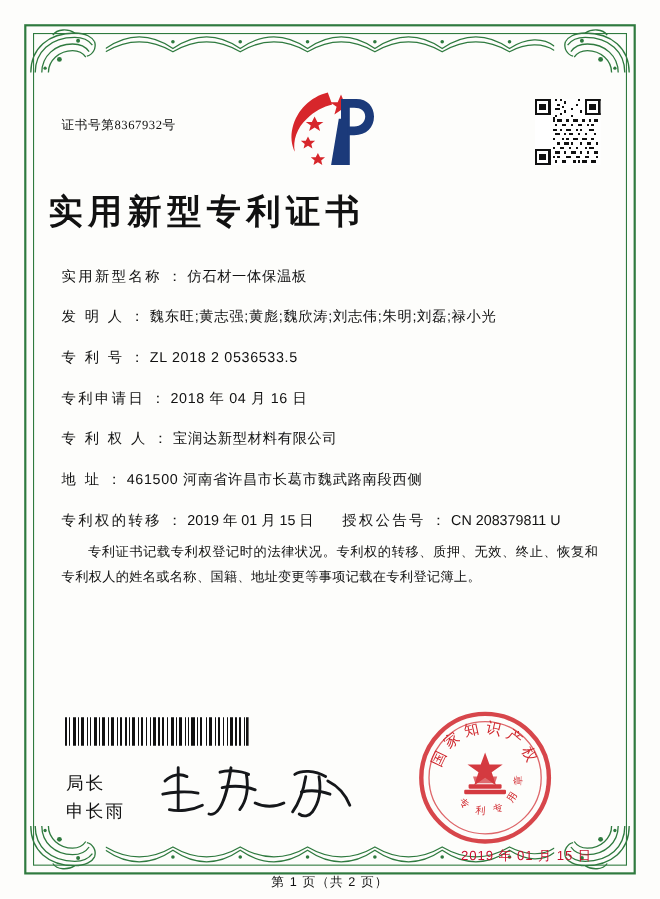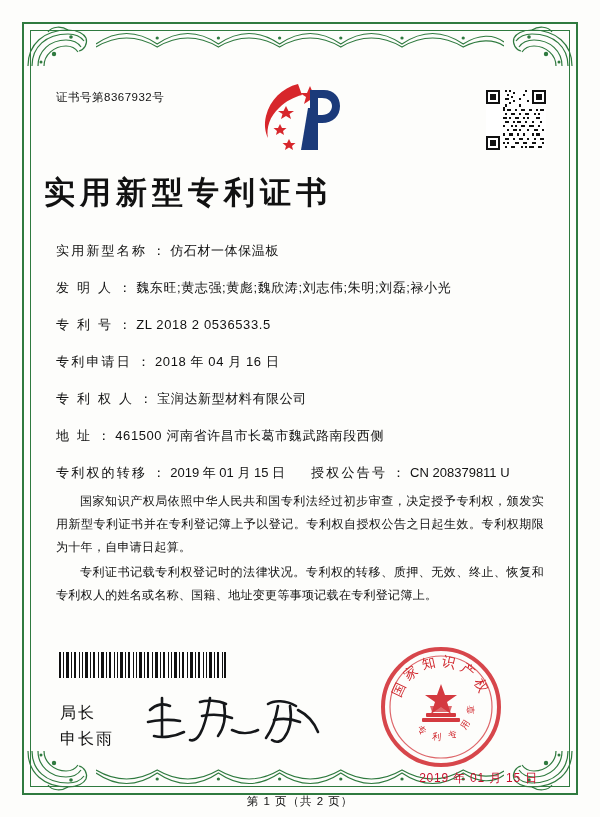--- a/index.html
+++ b/index.html
@@ -61,24 +61,25 @@
     position: absolute;
     left: 44px;
     top: 52px;
     width: 512px;
     height: 713px;
   }
 
   .cert-no {
     position: absolute;
     left: 12px;
-    top: 38px;
+    top: 54px;
     font-size: 11.5px;
     letter-spacing: 0.5px;
     color: #111;
+    font-family: Liberation Serif, serif;
   }
 
   
   .emblem {
     position: absolute;
     left: 50%;
     top: 26px;
     transform: translateX(-50%);
     width: 96px;
     height: 76px;
@@ -501,21 +502,20 @@
         <span class="col2">
           <span class="field-label">授权公告号</span>
           <span class="field-sep">：</span>
           <span>CN 208379811 U</span>
         </span>
       </div>
 
     </div>
 
     <div class="paragraphs">
-      <p>国家知识产权局依照中华人民共和国专利法经过初步审查，决定授予专利权，颁发实用新型专利证书并在专利登记簿上予以登记。专利权自授权公告之日起生效。专利权期限为十年，自申请日起算。</p>
       <p>专利证书记载专利权登记时的法律状况。专利权的转移、质押、无效、终止、恢复和专利权人的姓名或名称、国籍、地址变更等事项记载在专利登记簿上。</p>
     </div>
 
     <div class="barcode">
       <svg viewBox="0 0 168 26" shape-rendering="crispEdges">
         <rect width="168" height="26" fill="#ffffff"></rect>
         <g fill="#111111">
           <rect x="1" y="0" width="2" height="26"></rect>
             <rect x="5" y="0" width="1" height="26"></rect>
           <rect x="8" y="0" width="3" height="26"></rect>

